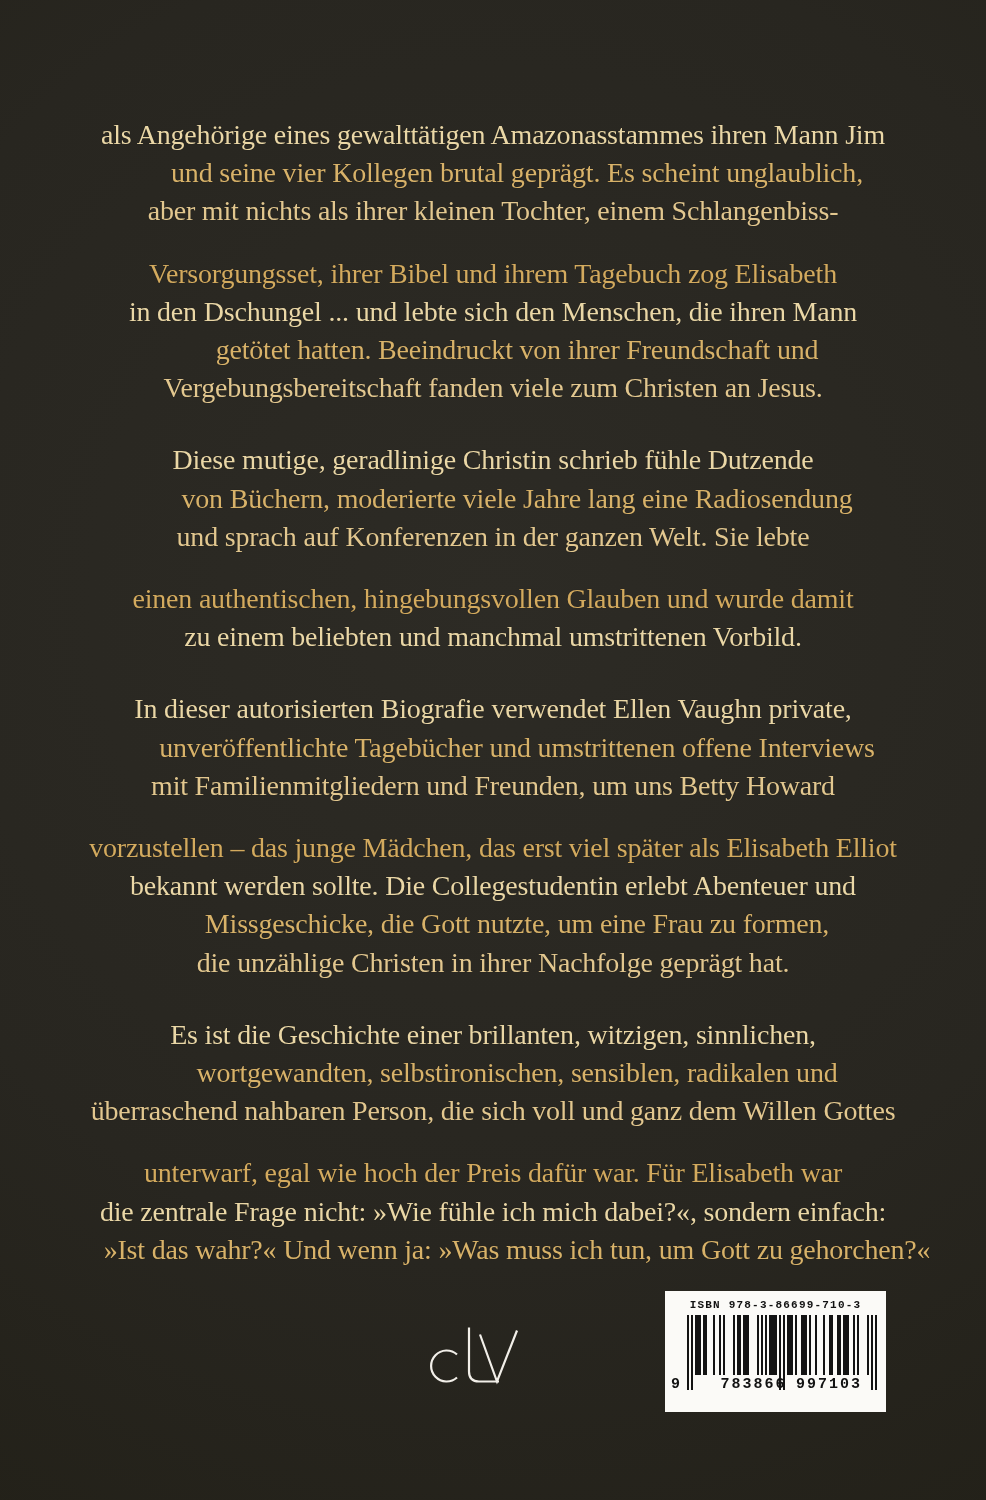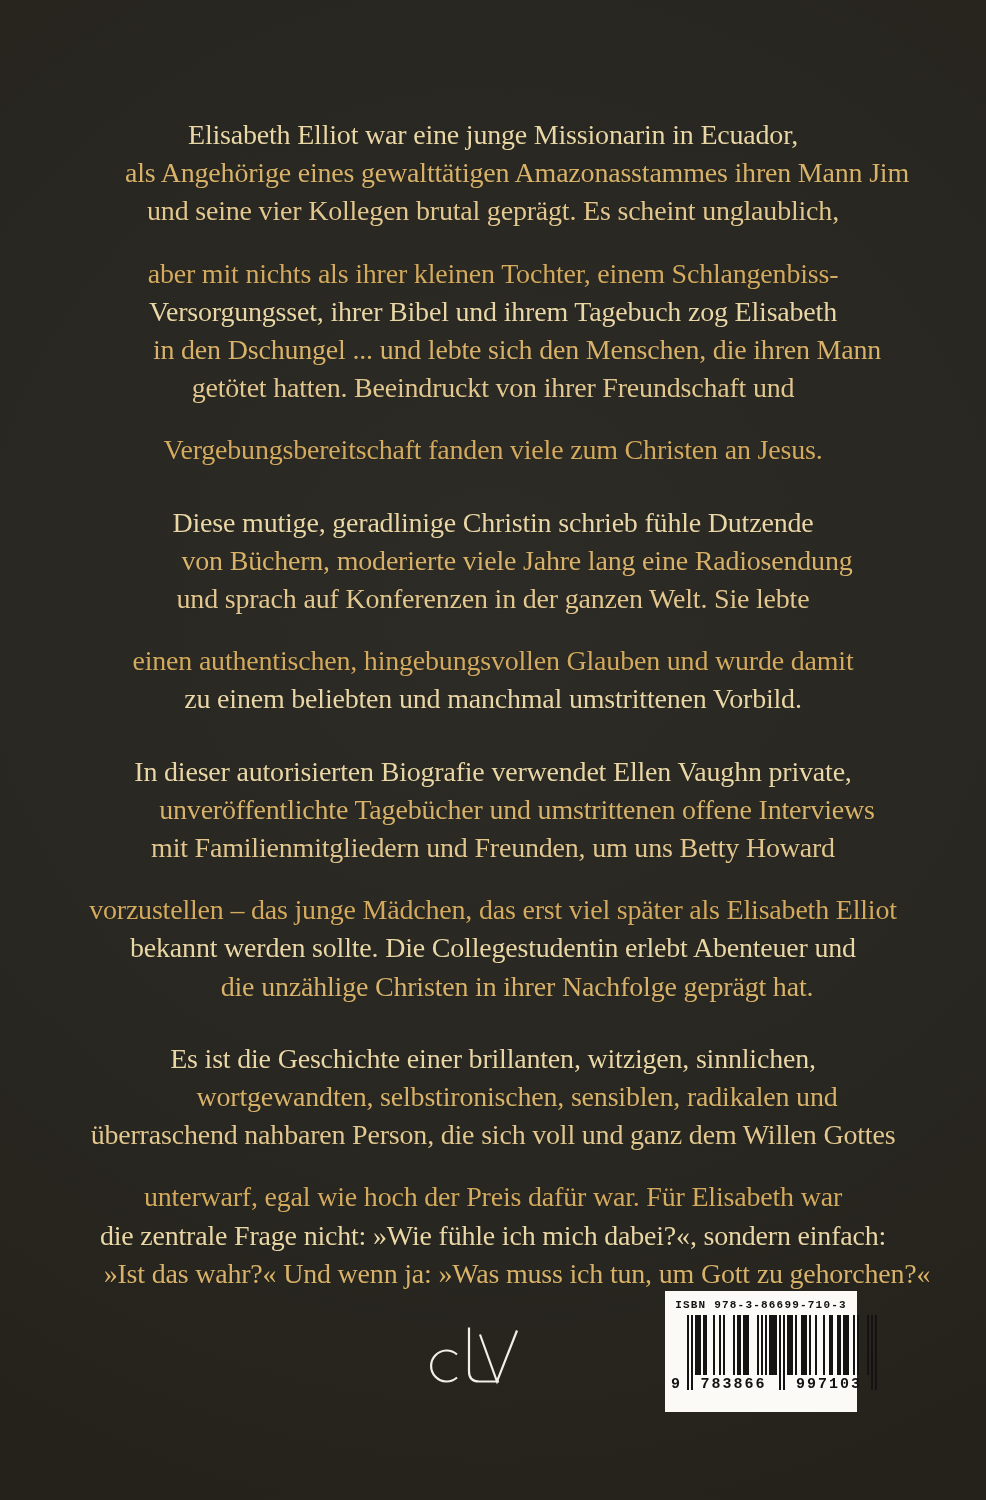--- a/index.html
+++ b/index.html
@@ -33,21 +33,21 @@
   .logo{
     position:absolute;
     left:425px;top:1321px;
     width:100px;height:66px;
   }
   .logo svg{display:block;width:100%;height:100%;}
 
   .ean{
     position:absolute;
     left:665px;top:1291px;
-    width:192px;height:121px;
+    width:221px;height:121px;
     background:#fbfaf7;
     box-sizing:border-box;
     padding:8px 9px 0 22px;
   }
   .ean-label{
     font-family:"Liberation Mono", monospace;
     font-size:11px;font-weight:700;
     letter-spacing:1.2px;
     color:#121212;
     text-align:center;
@@ -57,31 +57,30 @@
   .ean-bars{display:flex;width:190px;height:60px;}
   .m{width:2px;height:60px;flex:0 0 2px;}
   .m.b{background:#131313;}
   .m.t{height:75px;}
   .ean-digits{
     position:relative;height:19px;margin-top:0;
     font-family:"Liberation Mono", monospace;
     font-size:15px;font-weight:700;color:#121212;
   }
   .d9{position:absolute;left:-16px;top:1px;}
-  .dl{position:absolute;left:5px;width:83px;top:1px;text-align:center;letter-spacing:2px;}
+  .dl{position:absolute;left:5px;width:83px;top:1px;text-align:center;letter-spacing:2px;padding-left:20px;}
   .dr{position:absolute;left:109px;width:86px;top:1px;text-align:left;letter-spacing:2px;}
 </style>
 </head>
 <body>
 
 <div class="page">
 
   <div class="cover-text">
     <div class="para">
-      <div class="line">Elisabeth Elliot war eine junge Missionarin in Ecuador,</div>
       <div class="line">als Angehörige eines gewalttätigen Amazonasstammes ihren Mann Jim</div>
       <div class="line">und seine vier Kollegen brutal geprägt. Es scheint unglaublich,</div>
       <div class="line">aber mit nichts als ihrer kleinen Tochter, einem Schlangenbiss-</div>
       <div class="line">Versorgungsset, ihrer Bibel und ihrem Tagebuch zog Elisabeth</div>
       <div class="line">in den Dschungel ... und lebte sich den Menschen, die ihren Mann</div>
       <div class="line">getötet hatten. Beeindruckt von ihrer Freundschaft und</div>
       <div class="line">Vergebungsbereitschaft fanden viele zum Christen an Jesus.</div>
     </div>
     <div class="para">
       <div class="line">Diese mutige, geradlinige Christin schrieb fühle Dutzende</div>
@@ -89,20 +88,21 @@
       <div class="line">und sprach auf Konferenzen in der ganzen Welt. Sie lebte</div>
       <div class="line">einen authentischen, hingebungsvollen Glauben und wurde damit</div>
       <div class="line">zu einem beliebten und manchmal umstrittenen Vorbild.</div>
     </div>
     <div class="para">
       <div class="line">In dieser autorisierten Biografie verwendet Ellen Vaughn private,</div>
       <div class="line">unveröffentlichte Tagebücher und umstrittenen offene Interviews</div>
       <div class="line">mit Familienmitgliedern und Freunden, um uns Betty Howard</div>
       <div class="line">vorzustellen – das junge Mädchen, das erst viel später als Elisabeth Elliot</div>
       <div class="line">bekannt werden sollte. Die Collegestudentin erlebt Abenteuer und</div>
+      <div class="line">Missgeschicke, die Gott nutzte, um eine Frau zu formen,</div>
       <div class="line">die unzählige Christen in ihrer Nachfolge geprägt hat.</div>
     </div>
     <div class="para">
       <div class="line">Es ist die Geschichte einer brillanten, witzigen, sinnlichen,</div>
       <div class="line">wortgewandten, selbstironischen, sensiblen, radikalen und</div>
       <div class="line">überraschend nahbaren Person, die sich voll und ganz dem Willen Gottes</div>
       <div class="line">unterwarf, egal wie hoch der Preis dafür war. Für Elisabeth war</div>
       <div class="line">die zentrale Frage nicht: »Wie fühle ich mich dabei?«, sondern einfach:</div>
       <div class="line">»Ist das wahr?« Und wenn ja: »Was muss ich tun, um Gott zu gehorchen?«</div>
     </div>

